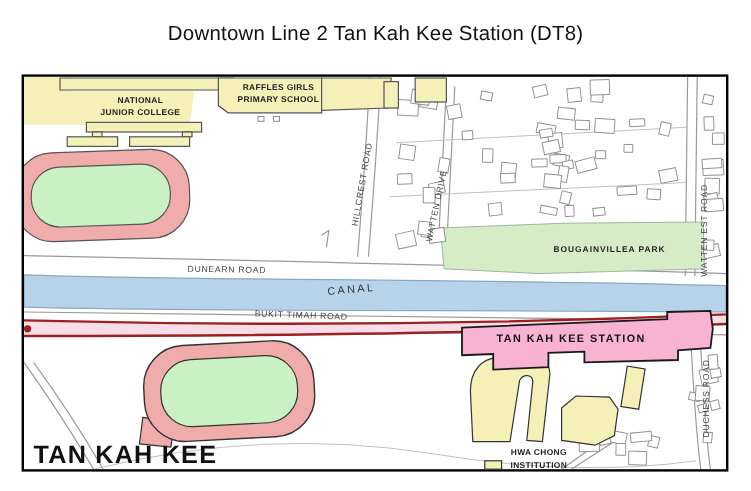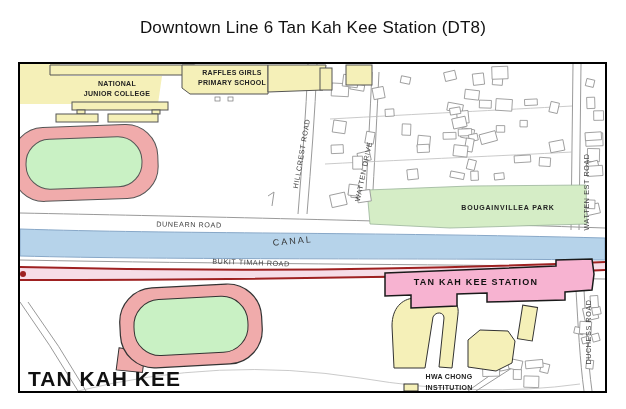--- a/index.html
+++ b/index.html
@@ -23,21 +23,21 @@
   .stationlbl{font-size:9px;font-weight:700;fill:#111;letter-spacing:1.2px;}
   .arealbl{font-size:21px;font-weight:700;fill:#111;letter-spacing:1px;}
   .road{stroke:#9a9a9a;stroke-width:1;fill:none;}
   .faintroad{stroke:#bdbdbd;stroke-width:0.8;fill:none;}
   .outline{stroke:#555;stroke-width:1;}
   #bldgs rect{fill:#ffffff;stroke:#8f8f8f;stroke-width:0.8;}
 </style>
 </head>
 <body>
 
-<div class="page-title">Downtown Line 6 Tan Kah Kee Station (DT8)</div>
+<div class="page-title">Downtown Line 2 Tan Kah Kee Station (DT8)</div>
 
 <div class="map-panel">
 <svg viewBox="0 0 585 327" width="585" height="327">
 
   <g>
     <path class="road" d="M288,0 C286,50 282,100 278,150"></path>
     <path class="road" d="M297,0 C295,50 291,100 287,150"></path>
     <path class="road" d="M352,8 C350,50 348,90 346,126"></path>
     <path class="road" d="M359,8 C357,50 355,90 353,126"></path>
     <path class="road" d="M553,0 L551,166"></path>

